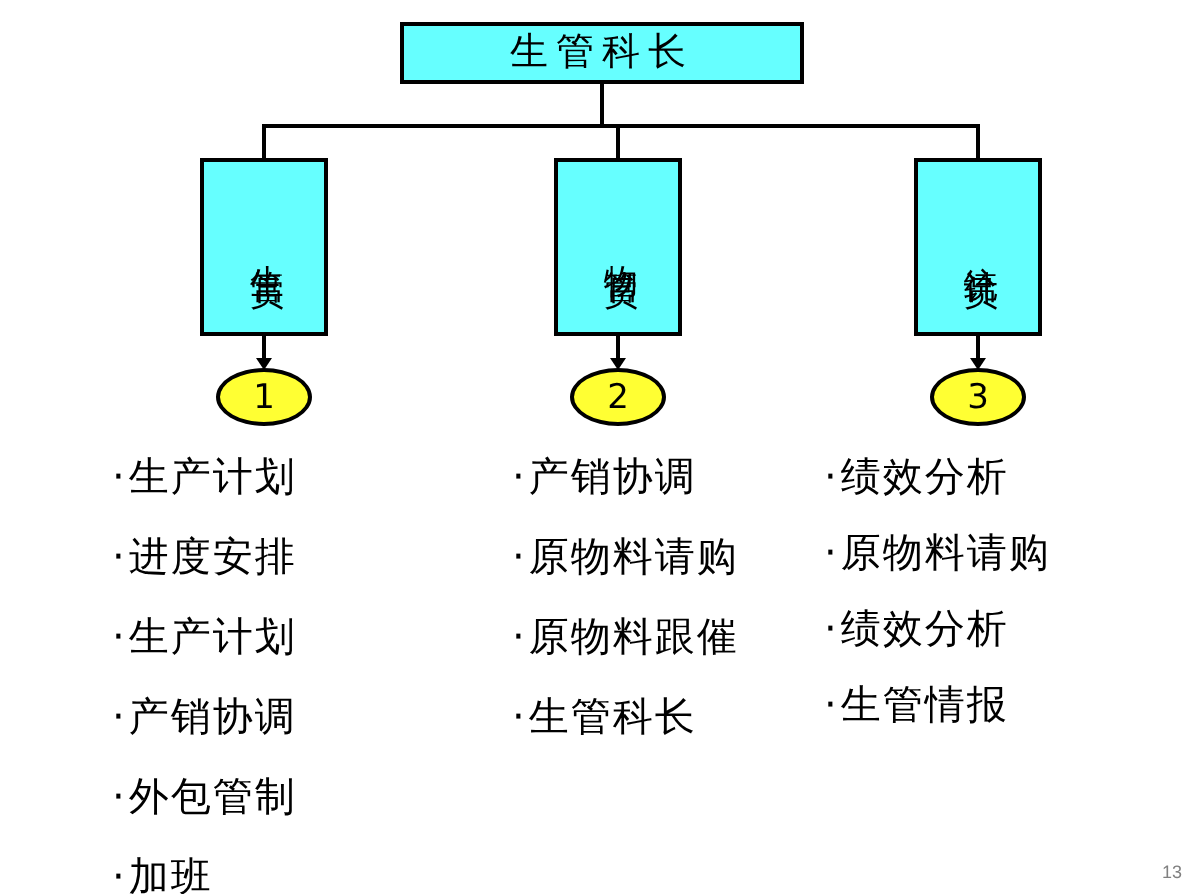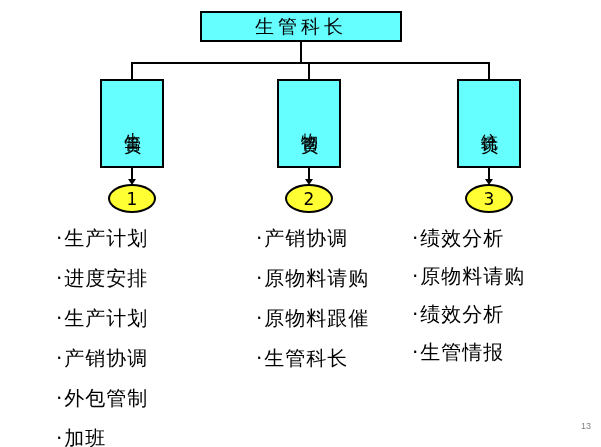--- a/index.html
+++ b/index.html
@@ -133,21 +133,21 @@
   .col-3 .bullet-item { margin-bottom: 18px; }
   .bullet-dot {
     display: inline-block;
     margin-right: 1px;
   }
 
   
   .page-number {
     position: absolute;
     right: 10px;
-    bottom: 16px;
+    bottom: 6px;
     font-size: 9px;
     color: #808080;
     font-family: "Liberation Sans", sans-serif;
   }
 </style>
 </head>
 <body>
 
 <div id="slide">
 

